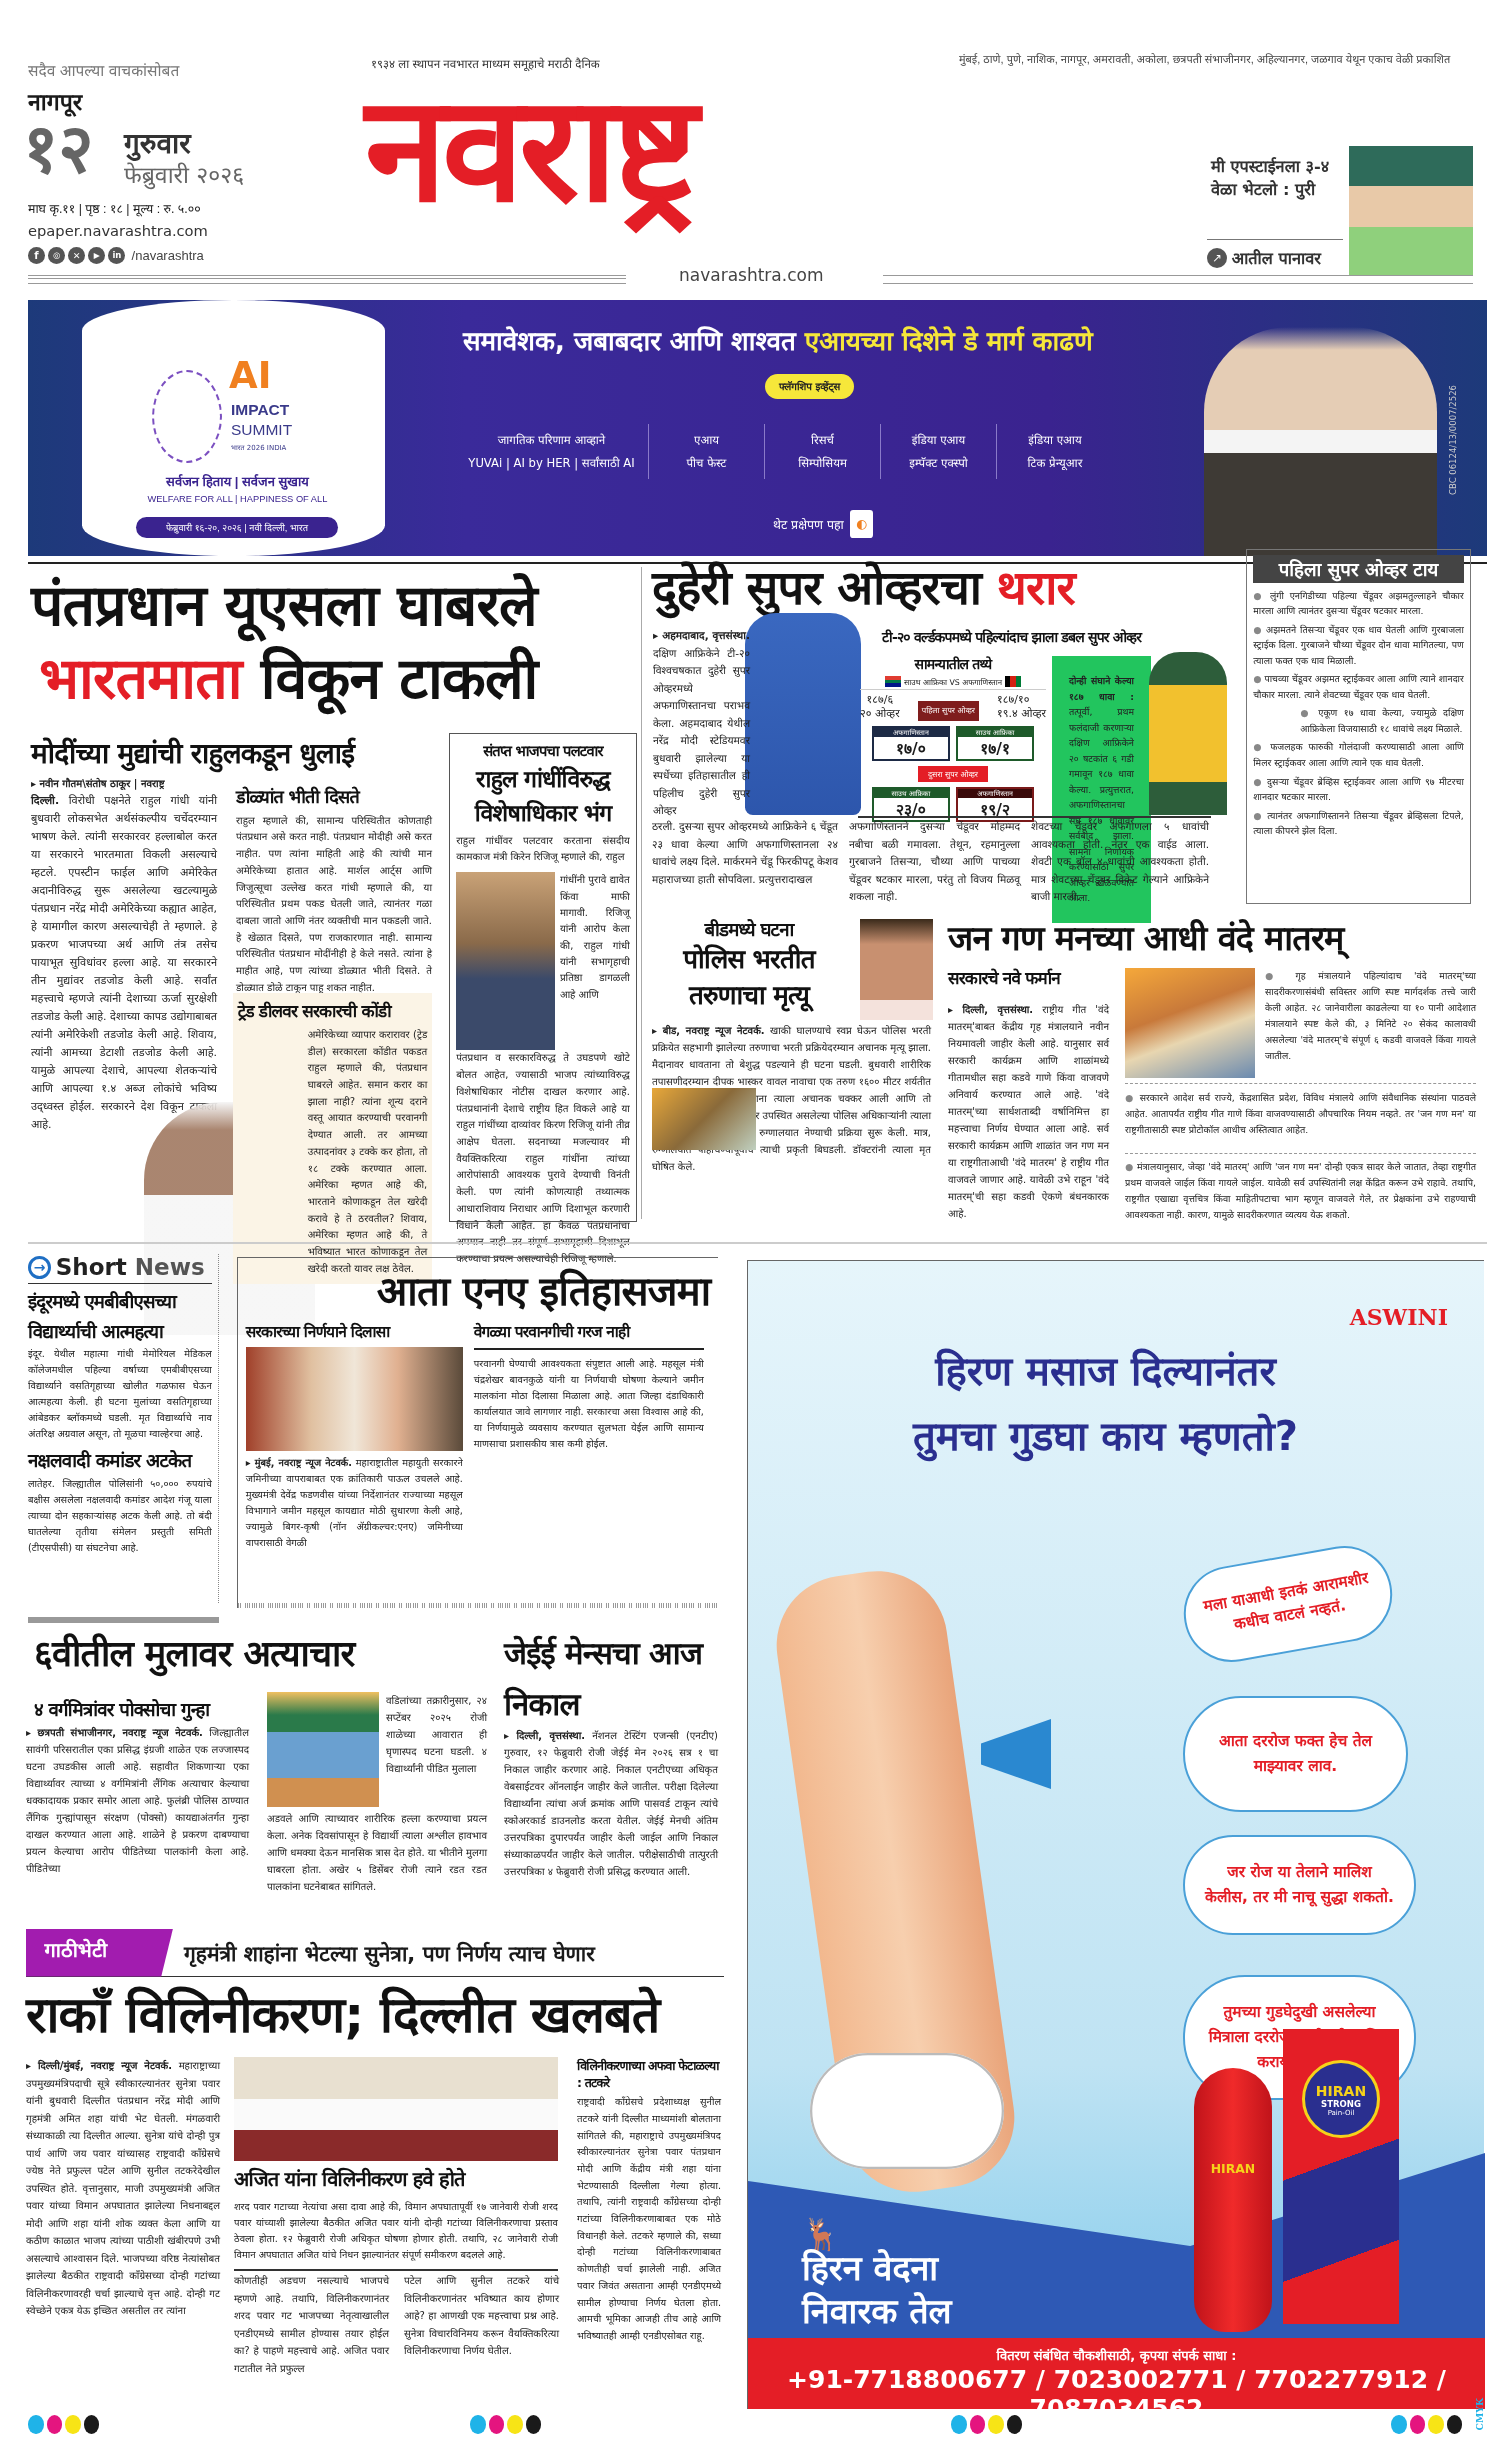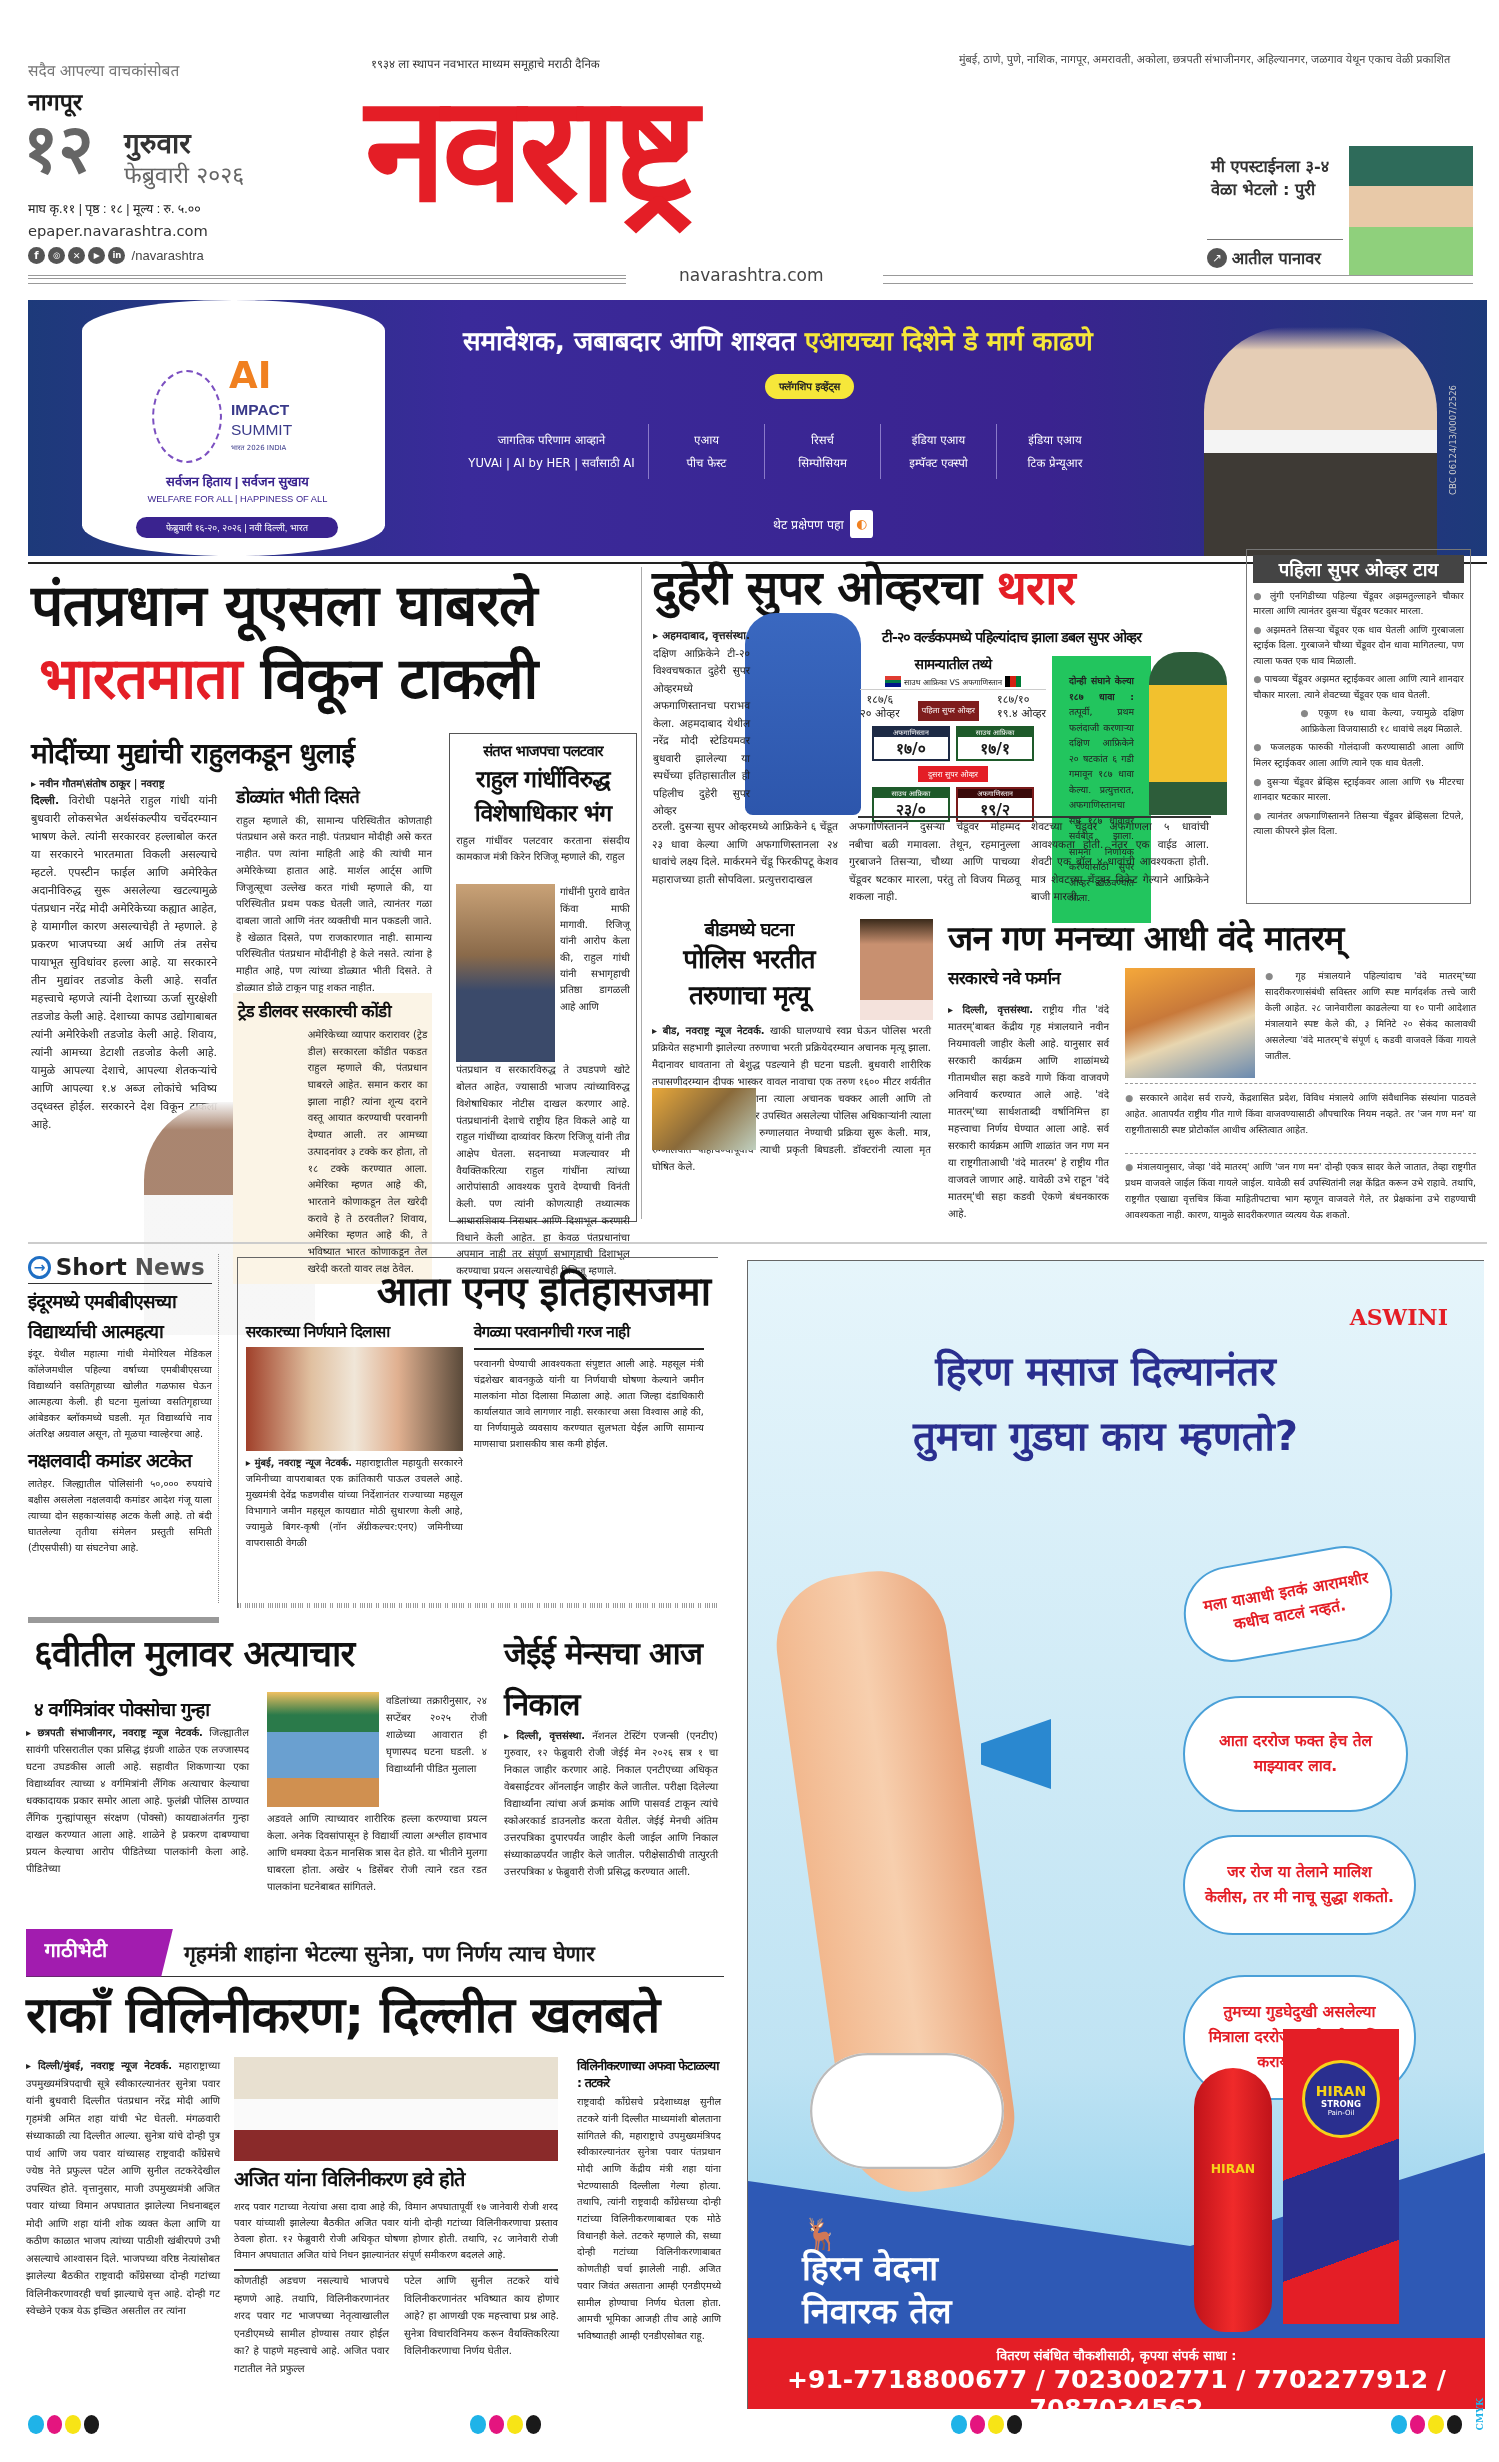--- a/index.html
+++ b/index.html
@@ -119,21 +119,21 @@
 </div>
 <div class="abs" style="left:233px;top:993px;width:199px;background:#fbf4e6;padding:6.2px 4.7px">
   <div class="hd" style="font-size:17px;margin-bottom:4.7px">ट्रेड डीलवर सरकारची कोंडी</div>
   <div class="small-txt" style="font-size:10px;line-height:16.7px;padding-left:70px">अमेरिकेच्या व्यापार करारावर (ट्रेड डील) सरकारला कोंडीत पकडत राहुल म्हणाले की, पंतप्रधान घाबरले आहेत. समान करार का झाला नाही? त्यांना शून्य दराने वस्तू आयात करण्याची परवानगी देण्यात आली. तर आमच्या उत्पादनांवर ३ टक्के कर होता, तो १८ टक्के करण्यात आला. अमेरिका म्हणत आहे की, भारताने कोणाकडून तेल खरेदी करावे हे ते ठरवतील? शिवाय, अमेरिका म्हणत आहे की, ते भविष्यात भारत कोणाकडून तेल खरेदी करतो यावर लक्ष ठेवेल.</div>
 </div>
 
 <div class="abs" style="left:449px;top:733px;width:188px;height:489px;border:0.8px solid #555;padding:6.2px">
   <div class="hd" style="font-size:14.7px;text-align:center">संतप्त भाजपचा पलटवार</div>
   <div class="hd" style="font-size:23px;line-height:34px;text-align:center;margin:1.6px 0 3.1px">राहुल गांधींविरुद्ध विशेषाधिकार भंग</div>
   <div class="small-txt" style="font-size:10px;line-height:16.3px">राहुल गांधींवर पलटवार करताना संसदीय कामकाज मंत्री किरेन रिजिजू म्हणाले की, राहुल</div>
-  <div style="display:flex;gap:4.7px;margin-top:19px">
+  <div style="display:flex;gap:4.7px;margin-top:7px">
     <div class="photo" style="width:99px;height:178px;flex-shrink:0;background:linear-gradient(180deg,#c9a277,#8a6a4a 40%,#3b4a6a 60%)"></div>
     <div class="small-txt" style="font-size:10px;line-height:16.3px">गांधींनी पुरावे द्यावेत किंवा माफी मागावी. रिजिजू यांनी आरोप केला की, राहुल गांधी यांनी सभागृहाची प्रतिष्ठा डागळली आहे आणि</div>
   </div>
   <div class="small-txt" style="font-size:10px;line-height:16.7px">पंतप्रधान व सरकारविरुद्ध ते उघडपणे खोटे बोलत आहेत, ज्यासाठी भाजप त्यांच्याविरुद्ध विशेषाधिकार नोटीस दाखल करणार आहे. पंतप्रधानांनी देशाचे राष्ट्रीय हित विकले आहे या राहुल गांधींच्या दाव्यांवर किरण रिजिजू यांनी तीव्र आक्षेप घेतला. सदनाच्या मजल्यावर मी वैयक्तिकरित्या राहुल गांधींना त्यांच्या आरोपांसाठी आवश्यक पुरावे देण्याची विनंती केली. पण त्यांनी कोणत्याही तथ्यात्मक आधाराशिवाय निराधार आणि दिशाभूल करणारी विधाने केली आहेत. हा केवळ पंतप्रधानांचा अपमान नाही तर संपूर्ण सभागृहाची दिशाभूल करण्याचा प्रयत्न असल्याचेही रिजिजू म्हणाले.</div>
 </div>
 
 <div class="abs" style="left:641px;top:567px;width:0.8px;height:652px;background:#aaa"></div>
 
 <div class="abs hd" style="left:652px;top:553px;font-size:47px;line-height:70px;white-space:nowrap">
   <span>दुहेरी सुपर ओव्हरचा</span>

